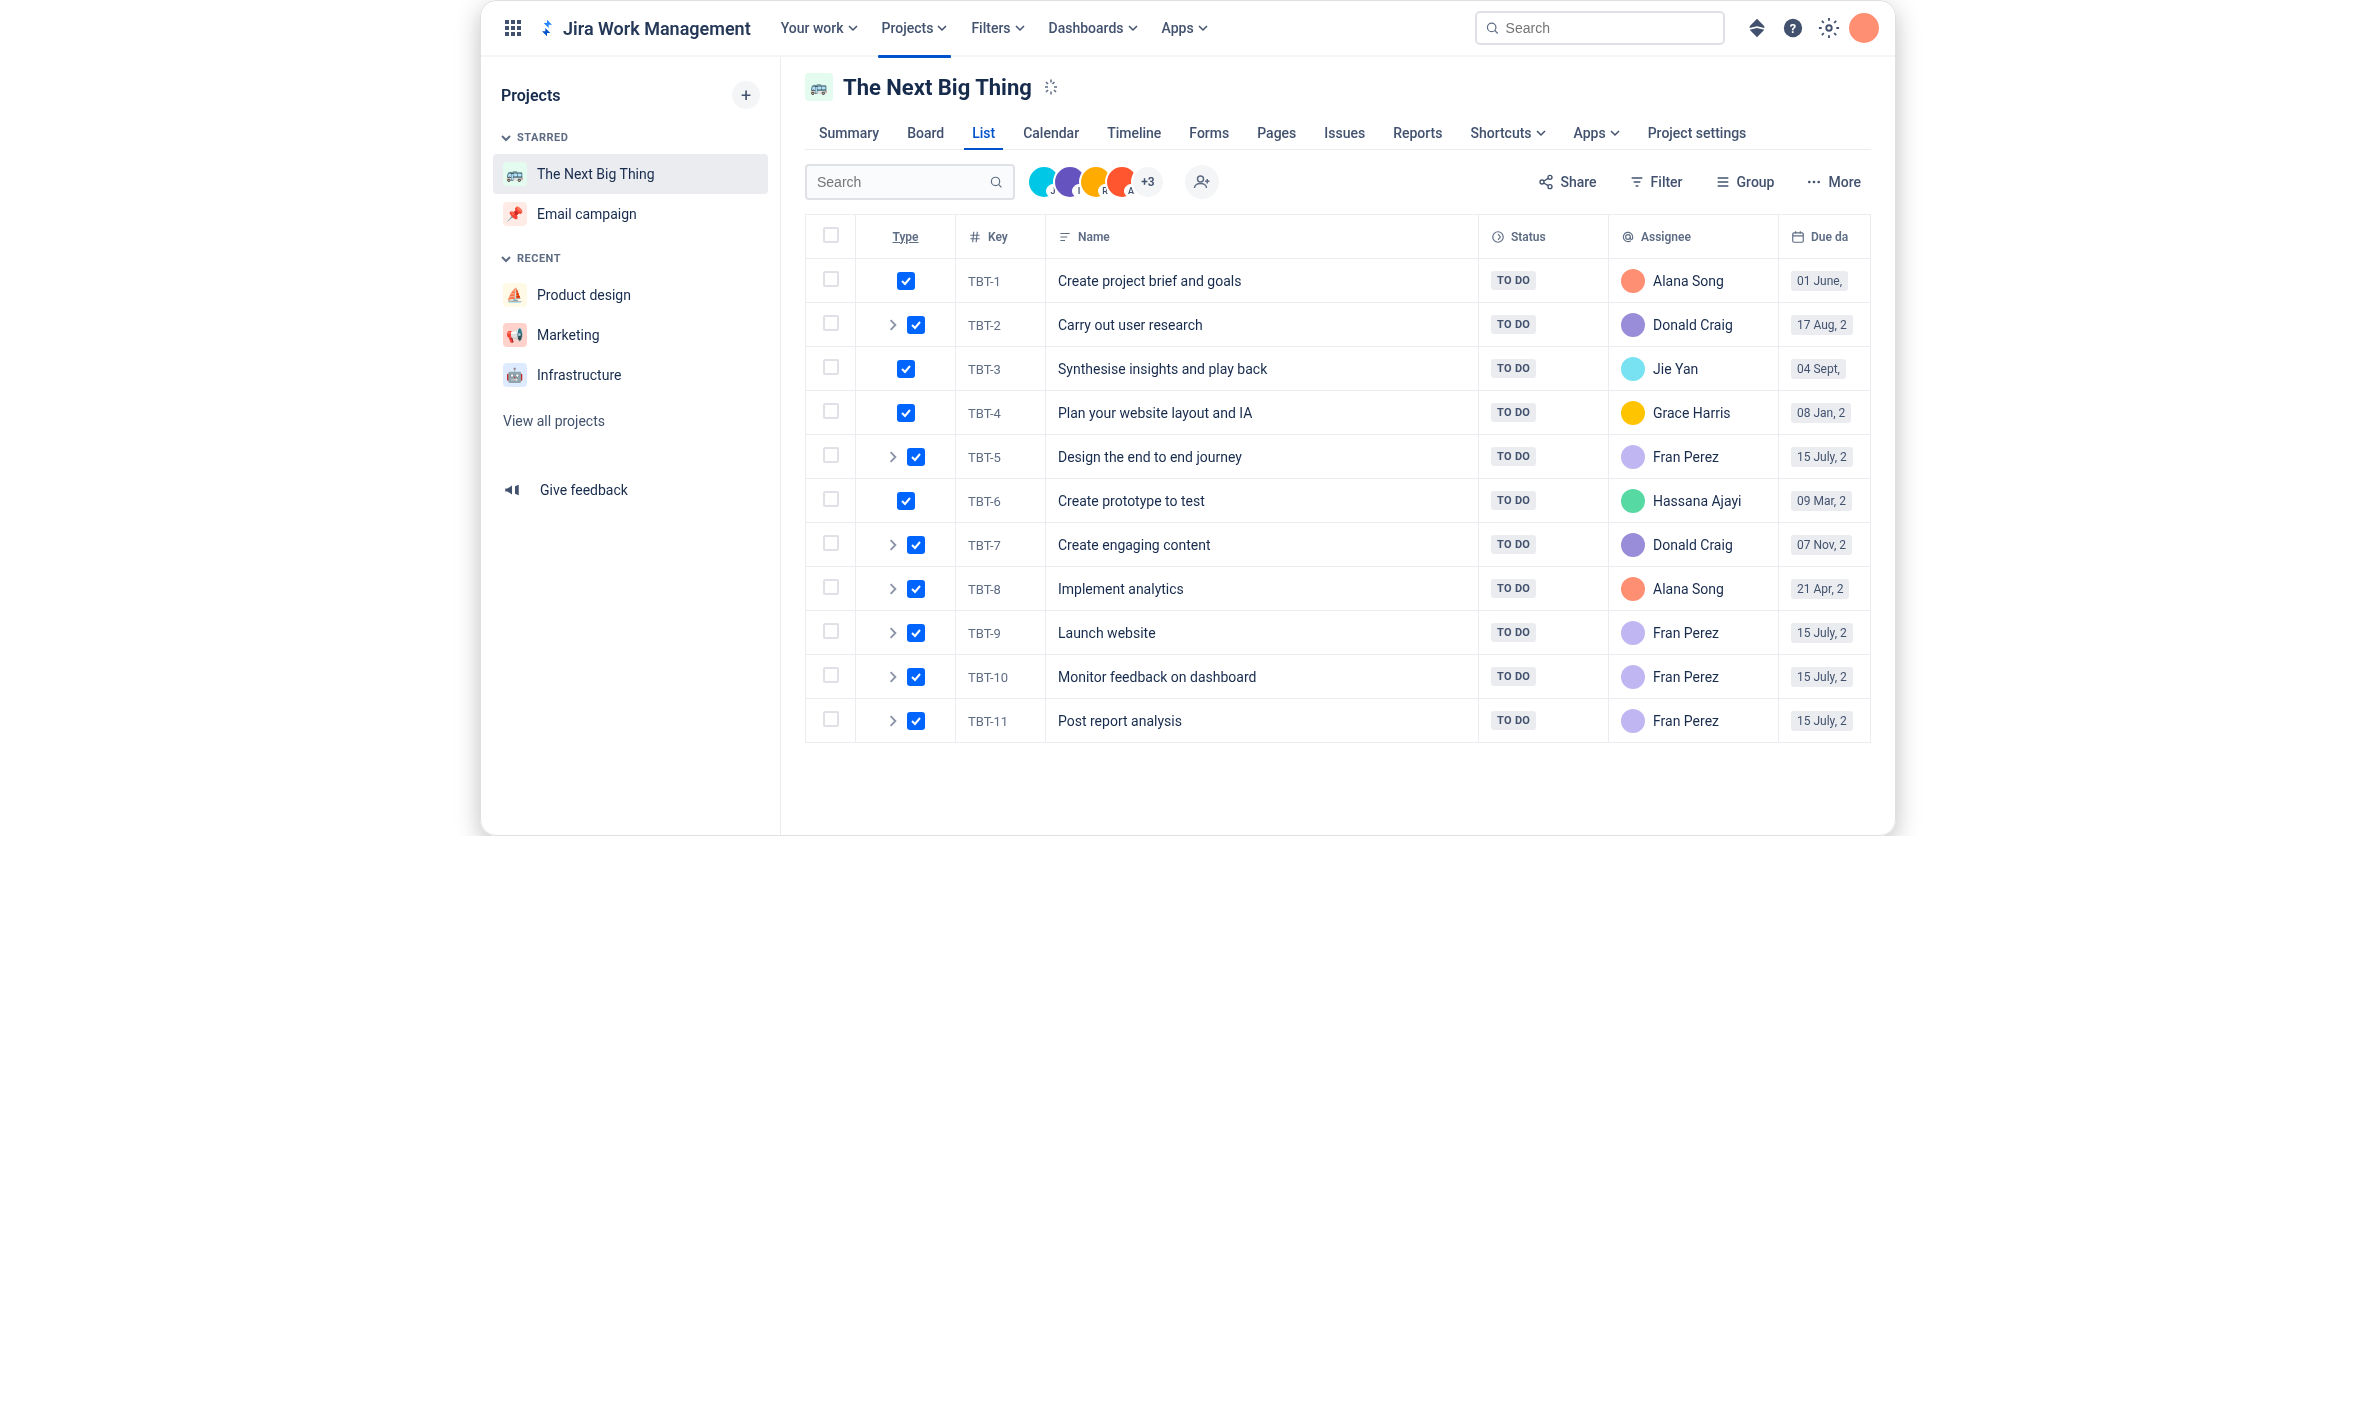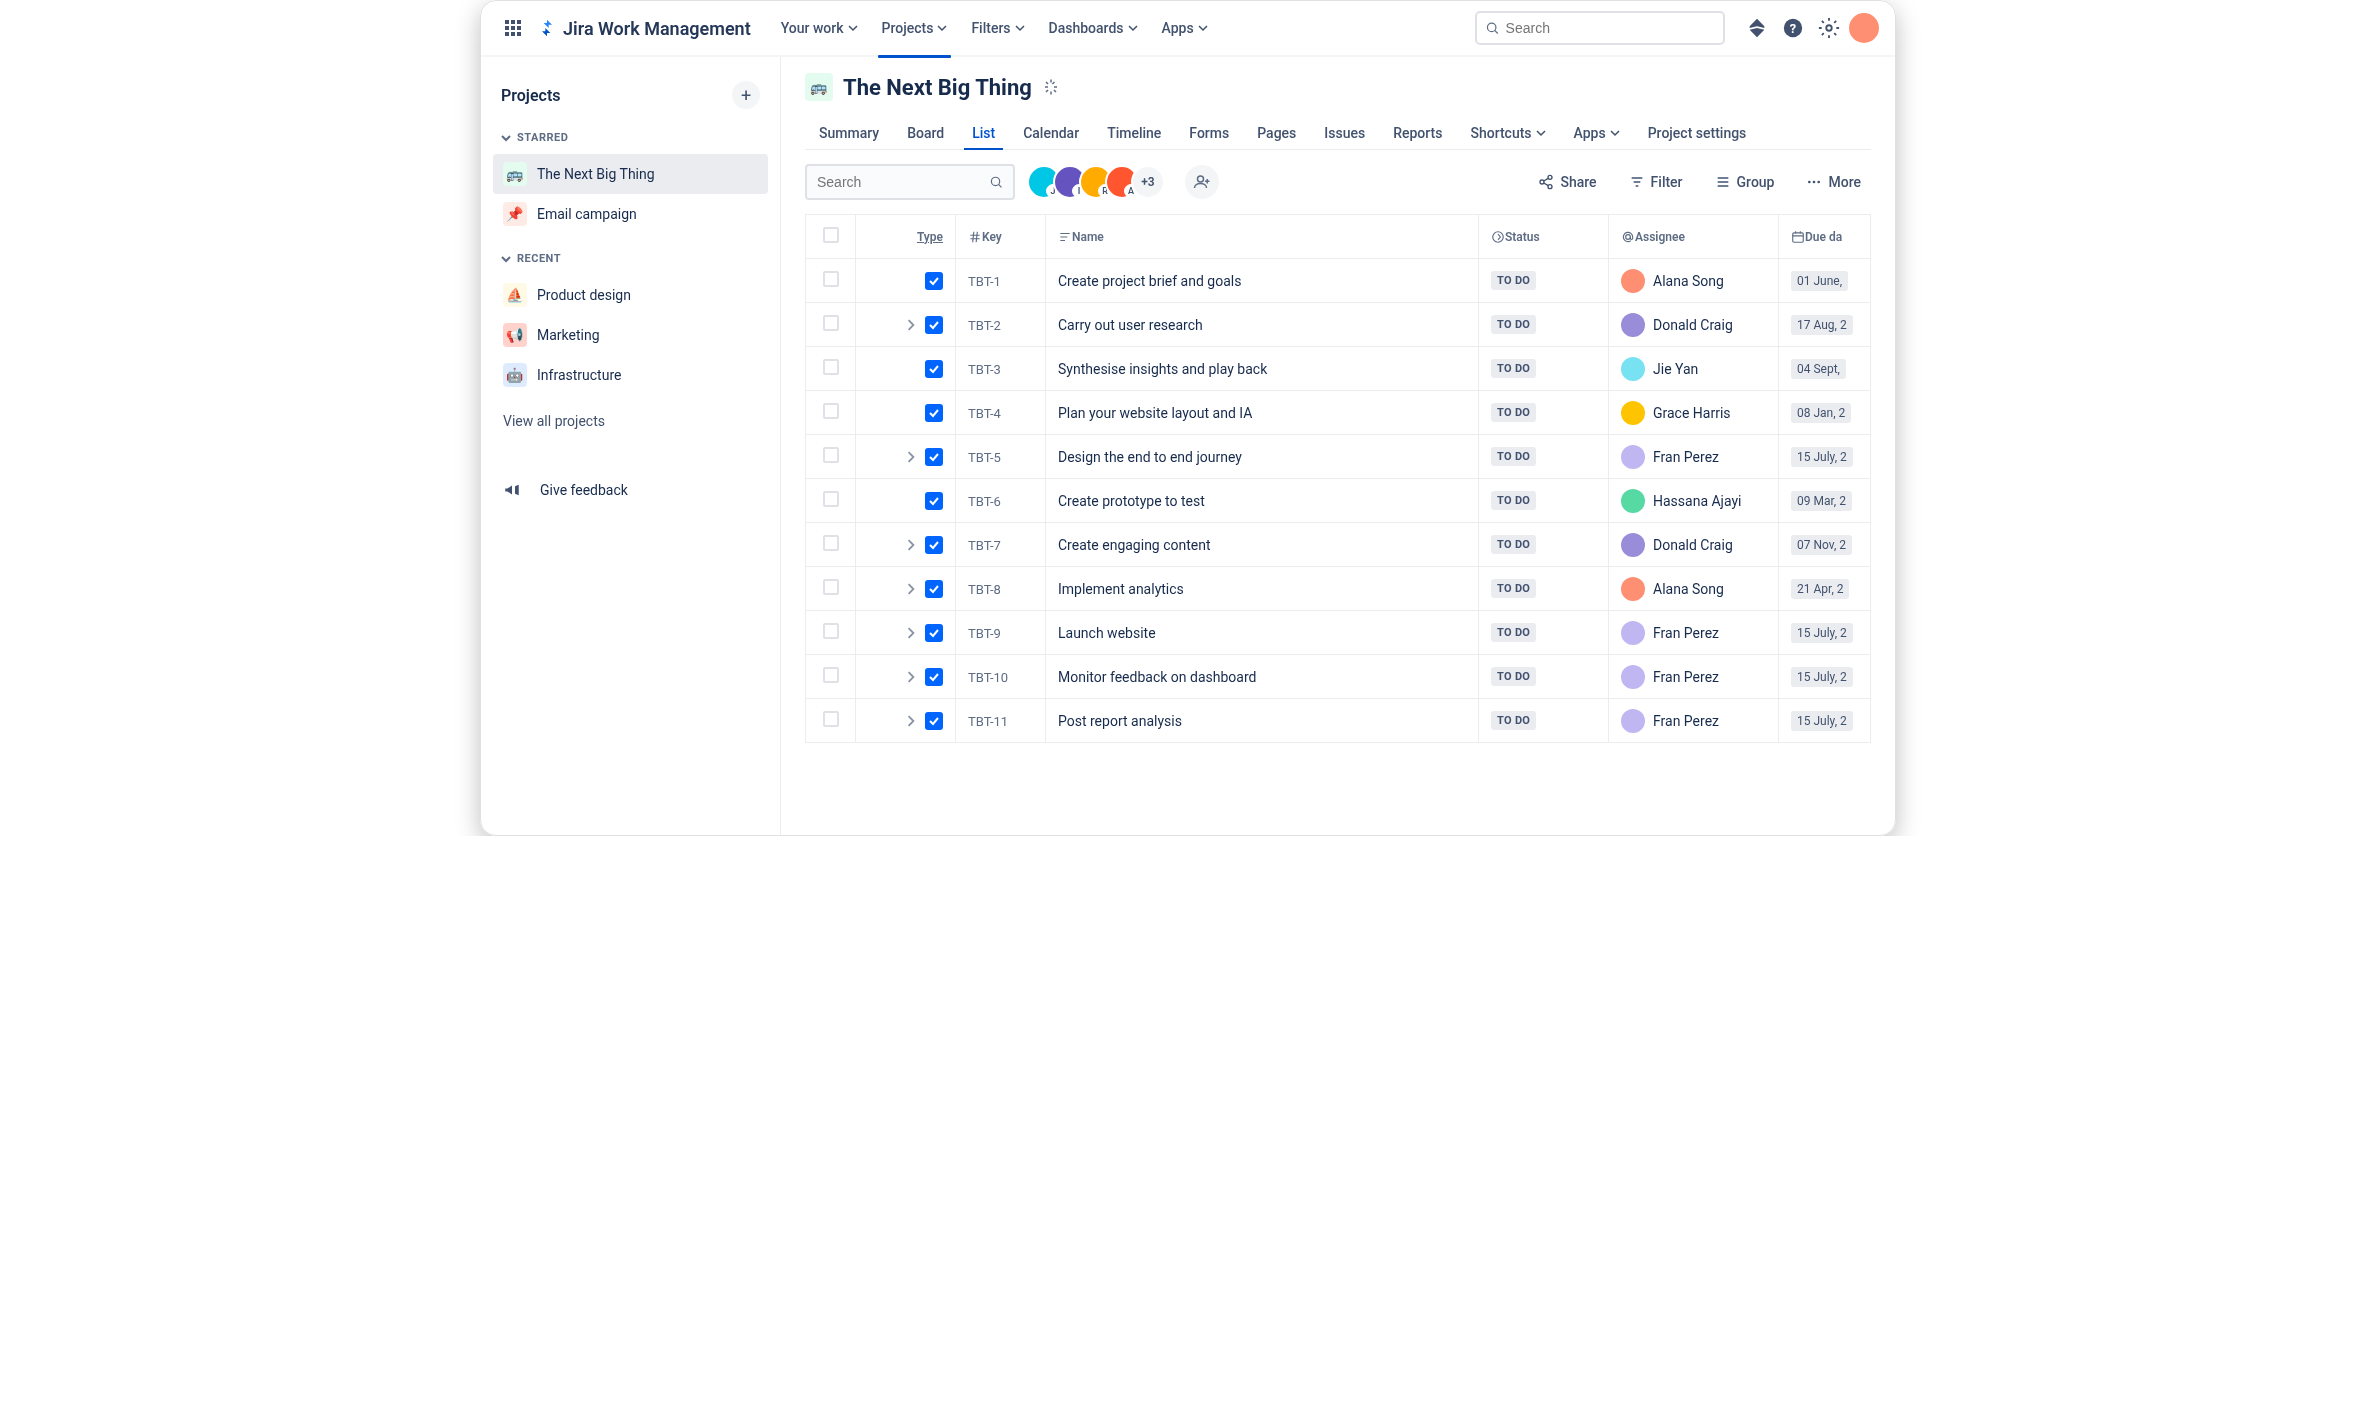--- a/index.html
+++ b/index.html
@@ -48,23 +48,23 @@
 .av { width: 34px; height: 34px; border-radius: 50%; border: 2px solid #fff; margin-left: -8px; display: flex; align-items: center; justify-content: center; font-size: 11px; font-weight: 600; position: relative; }
 .av:first-child { margin-left: 0; }
 .av-more { background: #f4f5f7; color: #42526E; font-size: 12px; }
 .add-person { width: 34px; height: 34px; border-radius: 50%; background: #f4f5f7; display: flex; align-items: center; justify-content: center; margin-left: 8px; cursor: pointer; }
 .toolbar-spacer { flex: 1; }
 .tool-btn { display: flex; align-items: center; gap: 6px; padding: 6px 10px; cursor: pointer; color: #42526E; font-weight: 500; }
 .table-wrap { flex: 1; overflow: auto; padding: 0 24px 16px; }
 table { border-collapse: collapse; width: 100%; border: 1px solid #ebecf0; }
 th, td { border-bottom: 1px solid #ebecf0; border-right: 1px solid #ebecf0; text-align: left; padding: 0 12px; height: 44px; font-size: 14px; }
 th { color: #5E6C84; font-weight: 600; font-size: 12px; background: #fff; }
-.th-inner { display: flex; align-items: center; }
+.th-inner { display: flex; align-items: center; gap: 6px; }
 .col-check { width: 50px; text-align: center; }
-.col-type { width: 100px; text-align: right; text-decoration: underline; }
+.col-type { width: 100px; text-align: center; text-decoration: underline; }
 .col-key { width: 90px; }
 .col-status-c { width: 130px; }
 .col-assignee { width: 170px; }
 .col-due { width: 92px; }
 .checkbox { width: 16px; height: 16px; border: 2px solid #dfe1e6; border-radius: 2px; display: inline-block; }
 .type-icon { width: 18px; height: 18px; background: #0065FF; border-radius: 3px; display: inline-flex; align-items: center; justify-content: center; }
 .type-icon svg { width: 12px; height: 12px; }
 .expand { color: #8993A4; cursor: pointer; margin-right: 8px; display: inline-flex; }
 .key-text { color: #5E6C84; font-size: 13px; }
 .status-badge { display: inline-block; padding: 3px 6px; background: #ebecf0; color: #42526E; font-size: 11px; font-weight: 700; border-radius: 3px; letter-spacing: 0.3px; }

